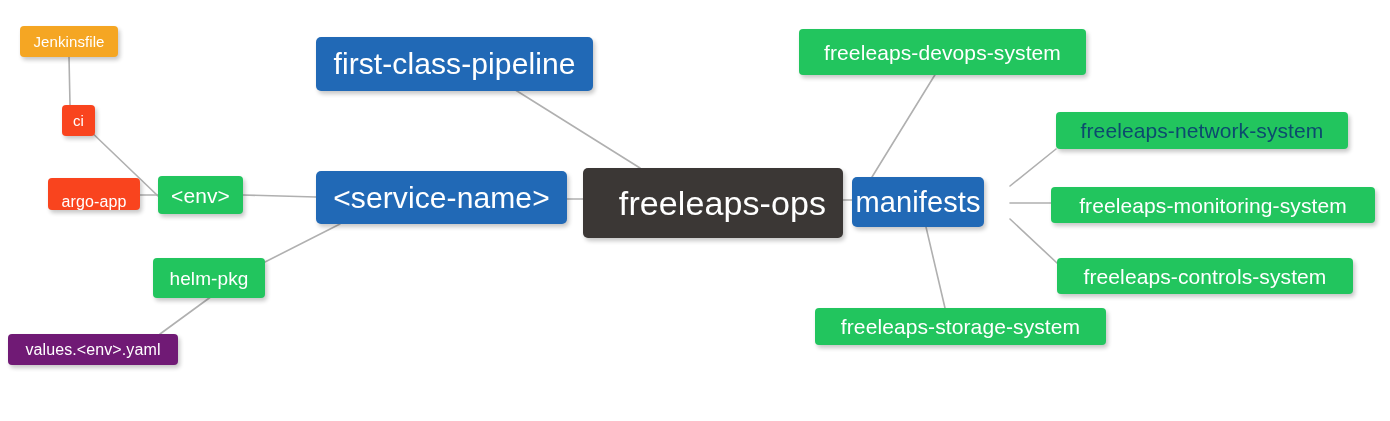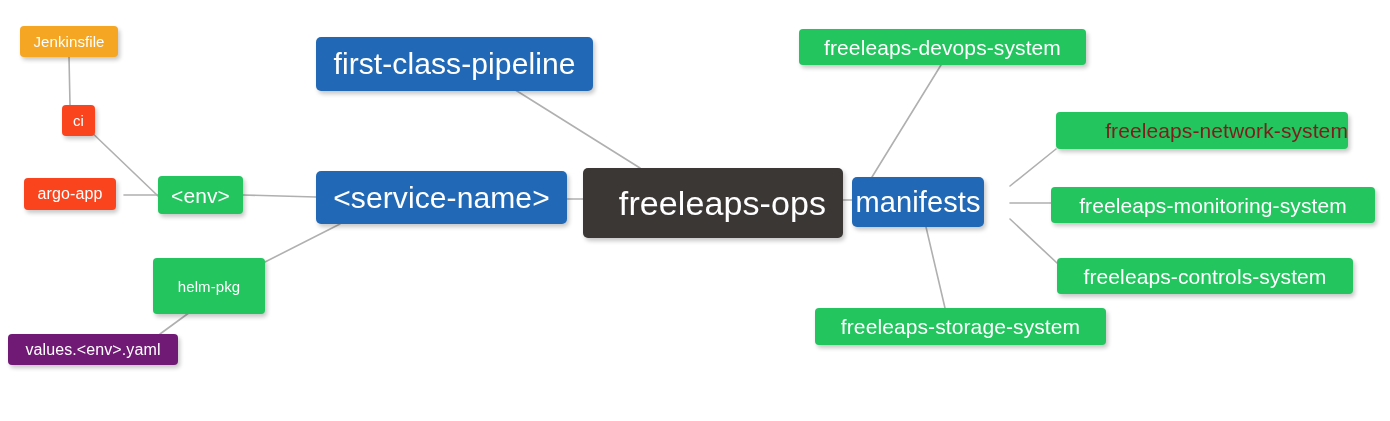--- a/index.html
+++ b/index.html
@@ -69,48 +69,48 @@
       <path class="edge" d="M 1057,263 L 1010,219" stroke="#b0b0b0"></path>
       <path class="edge" d="M 945,308 L 926,227" stroke="#b0b0b0"></path>
     </svg>
   <div id="nodes">
       <div class="node" style="left: 20px; top: 26px; width: 98px; height: 31px; background: rgb(245, 166, 35); font-size: 15px; border-radius: 4px; color: rgb(255, 255, 255);">
         <span class="node-label">Jenkinsfile</span>
       </div>
       <div class="node" style="left: 53px; top: 105px; width: 33px; height: 31px; background: rgb(249, 68, 30); font-size: 15px; border-radius: 4px; color: rgb(255, 255, 255); margin-left: 9px;">
         <span class="node-label">ci</span>
       </div>
-      <div class="node" style="left: 24px; top: 178px; width: 92px; height: 32px; background: rgb(249, 68, 30); font-size: 16px; border-radius: 4px; color: rgb(255, 255, 255);">
+      <div class="node" style="left: 48px; top: 178px; width: 92px; height: 32px; background: rgb(249, 68, 30); font-size: 16px; border-radius: 4px; color: rgb(255, 255, 255); align-items: flex-end;">
         <span class="node-label">argo-app</span>
       </div>
       <div class="node" style="left: 158px; top: 176px; width: 85px; height: 38px; background: rgb(34, 197, 94); font-size: 21px; border-radius: 4px; color: rgb(255, 255, 255);">
         <span class="node-label">&lt;env&gt;</span>
       </div>
-      <div class="node" style="left: 153px; top: 258px; width: 112px; height: 56px; background: rgb(34, 197, 94); font-size: 15px; border-radius: 4px; color: rgb(255, 255, 255);">
+      <div class="node" style="left: 153px; top: 258px; width: 112px; height: 40px; background: rgb(34, 197, 94); font-size: 19px; border-radius: 4px; color: rgb(255, 255, 255);">
         <span class="node-label">helm-pkg</span>
       </div>
       <div class="node" style="left: 8px; top: 334px; width: 170px; height: 31px; background: #701a75; font-size: 16px; border-radius: 4px; color: rgb(255, 255, 255);">
         <span class="node-label">values.&lt;env&gt;.yaml</span>
       </div>
       <div class="node" style="left: 316px; top: 37px; width: 277px; height: 54px; background: rgb(33, 105, 182); font-size: 30px; border-radius: 5px; color: rgb(255, 255, 255);">
         <span class="node-label">first-class-pipeline</span>
       </div>
       <div class="node" style="left: 316px; top: 171px; width: 251px; height: 53px; background: rgb(33, 105, 182); font-size: 30px; border-radius: 5px; color: rgb(255, 255, 255);">
         <span class="node-label">&lt;service-name&gt;</span>
       </div>
       <div class="node" style="left: 583px; top: 168px; width: 260px; height: 70px; background: rgb(59, 55, 53); font-size: 34px; border-radius: 5px; color: rgb(255, 255, 255); padding-left: 19px;">
         <span class="node-label">freeleaps-ops</span>
       </div>
       <div class="node" style="left: 852px; top: 177px; width: 132px; height: 50px; background: rgb(33, 105, 182); font-size: 29px; border-radius: 5px; color: rgb(255, 255, 255);">
         <span class="node-label">manifests</span>
       </div>
-      <div class="node" style="left: 799px; top: 29px; width: 287px; height: 36px; background: rgb(34, 197, 94); font-size: 21px; border-radius: 4px; color: rgb(255, 255, 255);">
+      <div class="node" style="left: 799px; top: 29px; width: 287px; height: 46px; background: rgb(34, 197, 94); font-size: 21px; border-radius: 4px; color: rgb(255, 255, 255);">
         <span class="node-label">freeleaps-devops-system</span>
       </div>
-      <div class="node" style="left: 1056px; top: 112px; width: 292px; height: 37px; background: rgb(34, 197, 94); font-size: 21px; border-radius: 4px; color: #7f1d1d; justify-content: flex-end;">
+      <div class="node" style="left: 1056px; top: 112px; width: 292px; height: 37px; background: rgb(34, 197, 94); font-size: 21px; border-radius: 4px; color: #0c4a6e;">
         <span class="node-label">freeleaps-network-system</span>
       </div>
       <div class="node" style="left: 1051px; top: 187px; width: 324px; height: 36px; background: rgb(34, 197, 94); font-size: 21px; border-radius: 4px; color: rgb(255, 255, 255);">
         <span class="node-label">freeleaps-monitoring-system</span>
       </div>
       <div class="node" style="left: 1057px; top: 258px; width: 296px; height: 36px; background: rgb(34, 197, 94); font-size: 21px; border-radius: 4px; color: rgb(255, 255, 255);">
         <span class="node-label">freeleaps-controls-system</span>
       </div>
       <div class="node" style="left: 815px; top: 308px; width: 291px; height: 37px; background: rgb(34, 197, 94); font-size: 21px; border-radius: 4px; color: rgb(255, 255, 255);">
         <span class="node-label">freeleaps-storage-system</span>

